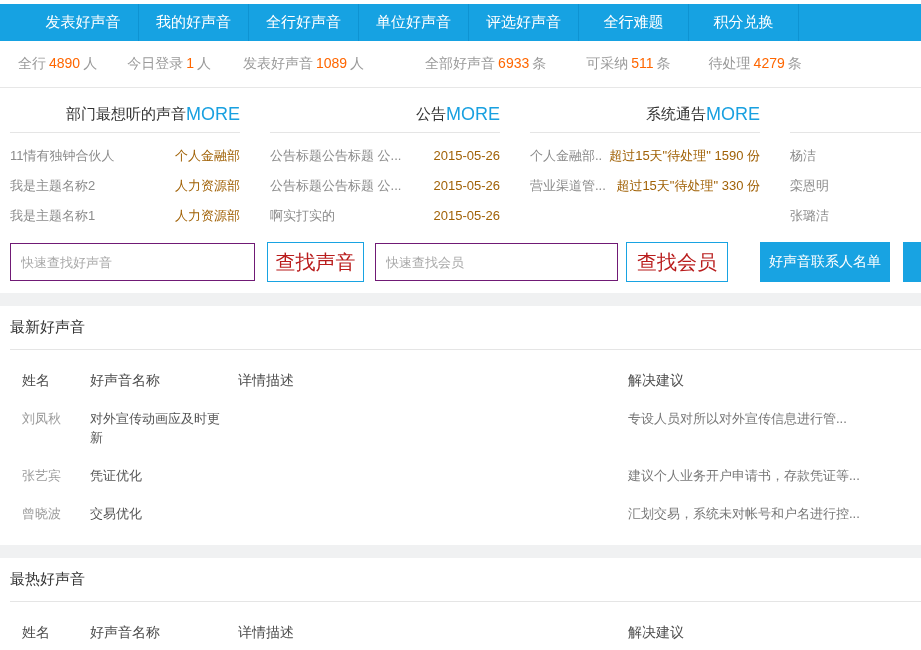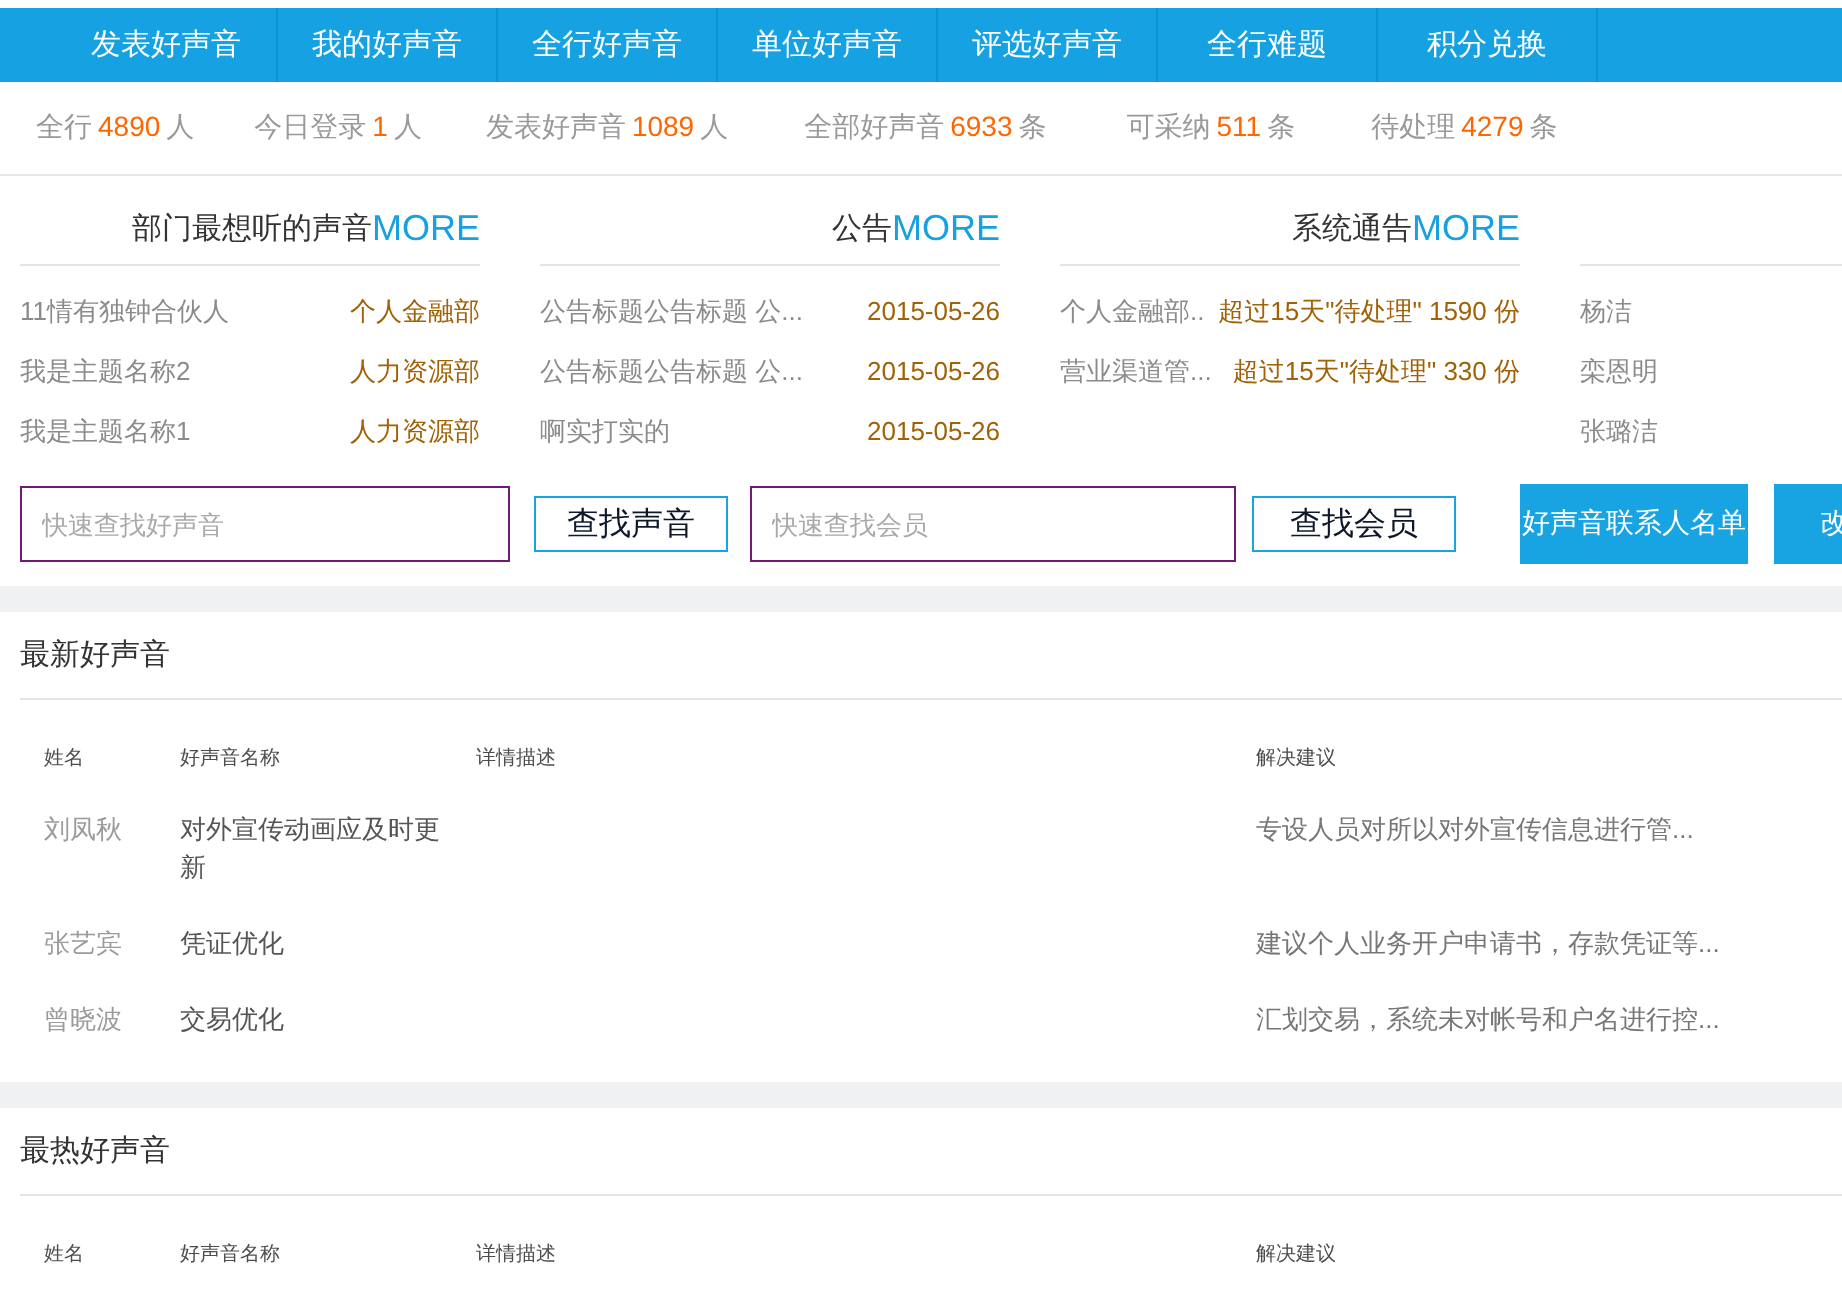--- a/index.html
+++ b/index.html
@@ -12,52 +12,52 @@
     color:#fff; font-size:15px; cursor:pointer; border-left:1px solid #0e93d2; }
   .nav .tab:first-child { border-left:none; }
   .nav .tab.active { background:#0d8bc7; }
   .nav .endsep { border-left:1px solid #0e93d2; }
   
   .stats { height:47px; display:flex; align-items:center; padding-left:18px;
     border-bottom:1px solid #e7e7e7; background:#fff; }
   .stat { font-size:14px; color:#9a9a9a; margin-right:26px; white-space:nowrap; }
   .stat .num { color:#ff6600; padding:0 3px; }
   .stat.w1 { margin-right:30px; } .stat.w2 { margin-right:32px; }
-  .stat.w3 { margin-right:38px; } .stat.w4 { margin-right:40px; } .stat.w5 { margin-right:38px; }
+  .stat.w3 { margin-right:61px; } .stat.w4 { margin-right:40px; } .stat.w5 { margin-right:38px; }
   
   .panels { display:flex; padding-left:10px; margin-top:10px; height:132px; }
   .panel { width:230px; margin-right:30px; flex:none; }
   .panel.last { width:220px; margin-right:0; }
   .p-head { display:flex; align-items:center; justify-content:flex-end; padding-top:6px; height:26px; }
   .p-title { font-size:15px; color:#333; }
   .more { font-size:18px; color:#19a0e0; text-decoration:none; cursor:pointer; }
   .p-hr { border-bottom:1px solid #e5e5e5; margin-top:8px; }
   .p-row { display:flex; justify-content:space-between; margin-top:16px; font-size:13px; line-height:14px; }
   .p-row .lft { color:#8b8b8b; overflow:hidden; white-space:nowrap; }
   .p-row .rgt { color:#a16207; white-space:nowrap; padding-left:6px;text-align:right; }
   
   .searchrow { display:flex; align-items:center; padding-left:10px; margin-top:10px; height:44px; }
   .s-input { width:245px; height:38px; border:1px solid #701a75; background:#fff; padding:0 10px;
     font-size:13px; color:#333; outline:none; flex:none; }
   .s-input::placeholder { color:#a9a9a9; }
-  .btn-outline { height:28px; border:1px solid #18a3e2; background:#fff; color:#0f172a;
-    font-size:16px; cursor:pointer; flex:none; }
+  .btn-outline { height:40px; border:1px solid #18a3e2; background:#fff; color:#b91c1c;
+    font-size:20px; cursor:pointer; flex:none; }
   .btn-solid { height:40px; border:none; background:#18a3e2; color:#fff; font-size:14px; cursor:pointer; flex:none; }
   .m1 { margin-left:12px; width:97px; } .m2 { margin-left:11px; width:243px; }
-  .m3 { margin-left:8px; width:102px; } .m4 { margin-left:32px; width:114px; } .m5 { margin-left:13px; width:60px; }
+  .m3 { margin-left:8px; width:102px; } .m4 { margin-left:32px; width:130px; } .m5 { margin-left:13px; width:60px; }
   
   .strip { height:13px; background:#f0f1f2; margin-top:9px; }
   
   .listpanel { padding:12px 0 0 10px; background:#fff; }
   .l-title { font-size:15px; color:#333; }
   .l-hr { border-bottom:1px solid #e5e5e5; margin-top:12px; }
   .tbl { padding-left:12px; }
   .t-row { display:flex; align-items:flex-start; }
   .t-head { margin-top:22px; }
-  .t-head .c { font-size:10px; color:#4d4d4d; }
+  .t-head .c { font-size:14px; color:#4d4d4d; }
   .c { flex:none; padding-right:10px; }
   .c-name { width:68px; } .c-voice { width:148px; } .c-detail { width:390px; } .c-sugg { flex:1; }
   .t-body .t-row { margin-top:19px; font-size:13px; line-height:19px; }
   .t-body .c-name { color:#9b9b9b; }
   .t-body .c-voice { color:#555; }
   .t-body .c-detail { color:#777; }
   .t-body .c-sugg { color:#777; }
 </style>
 </head>
 <body>

